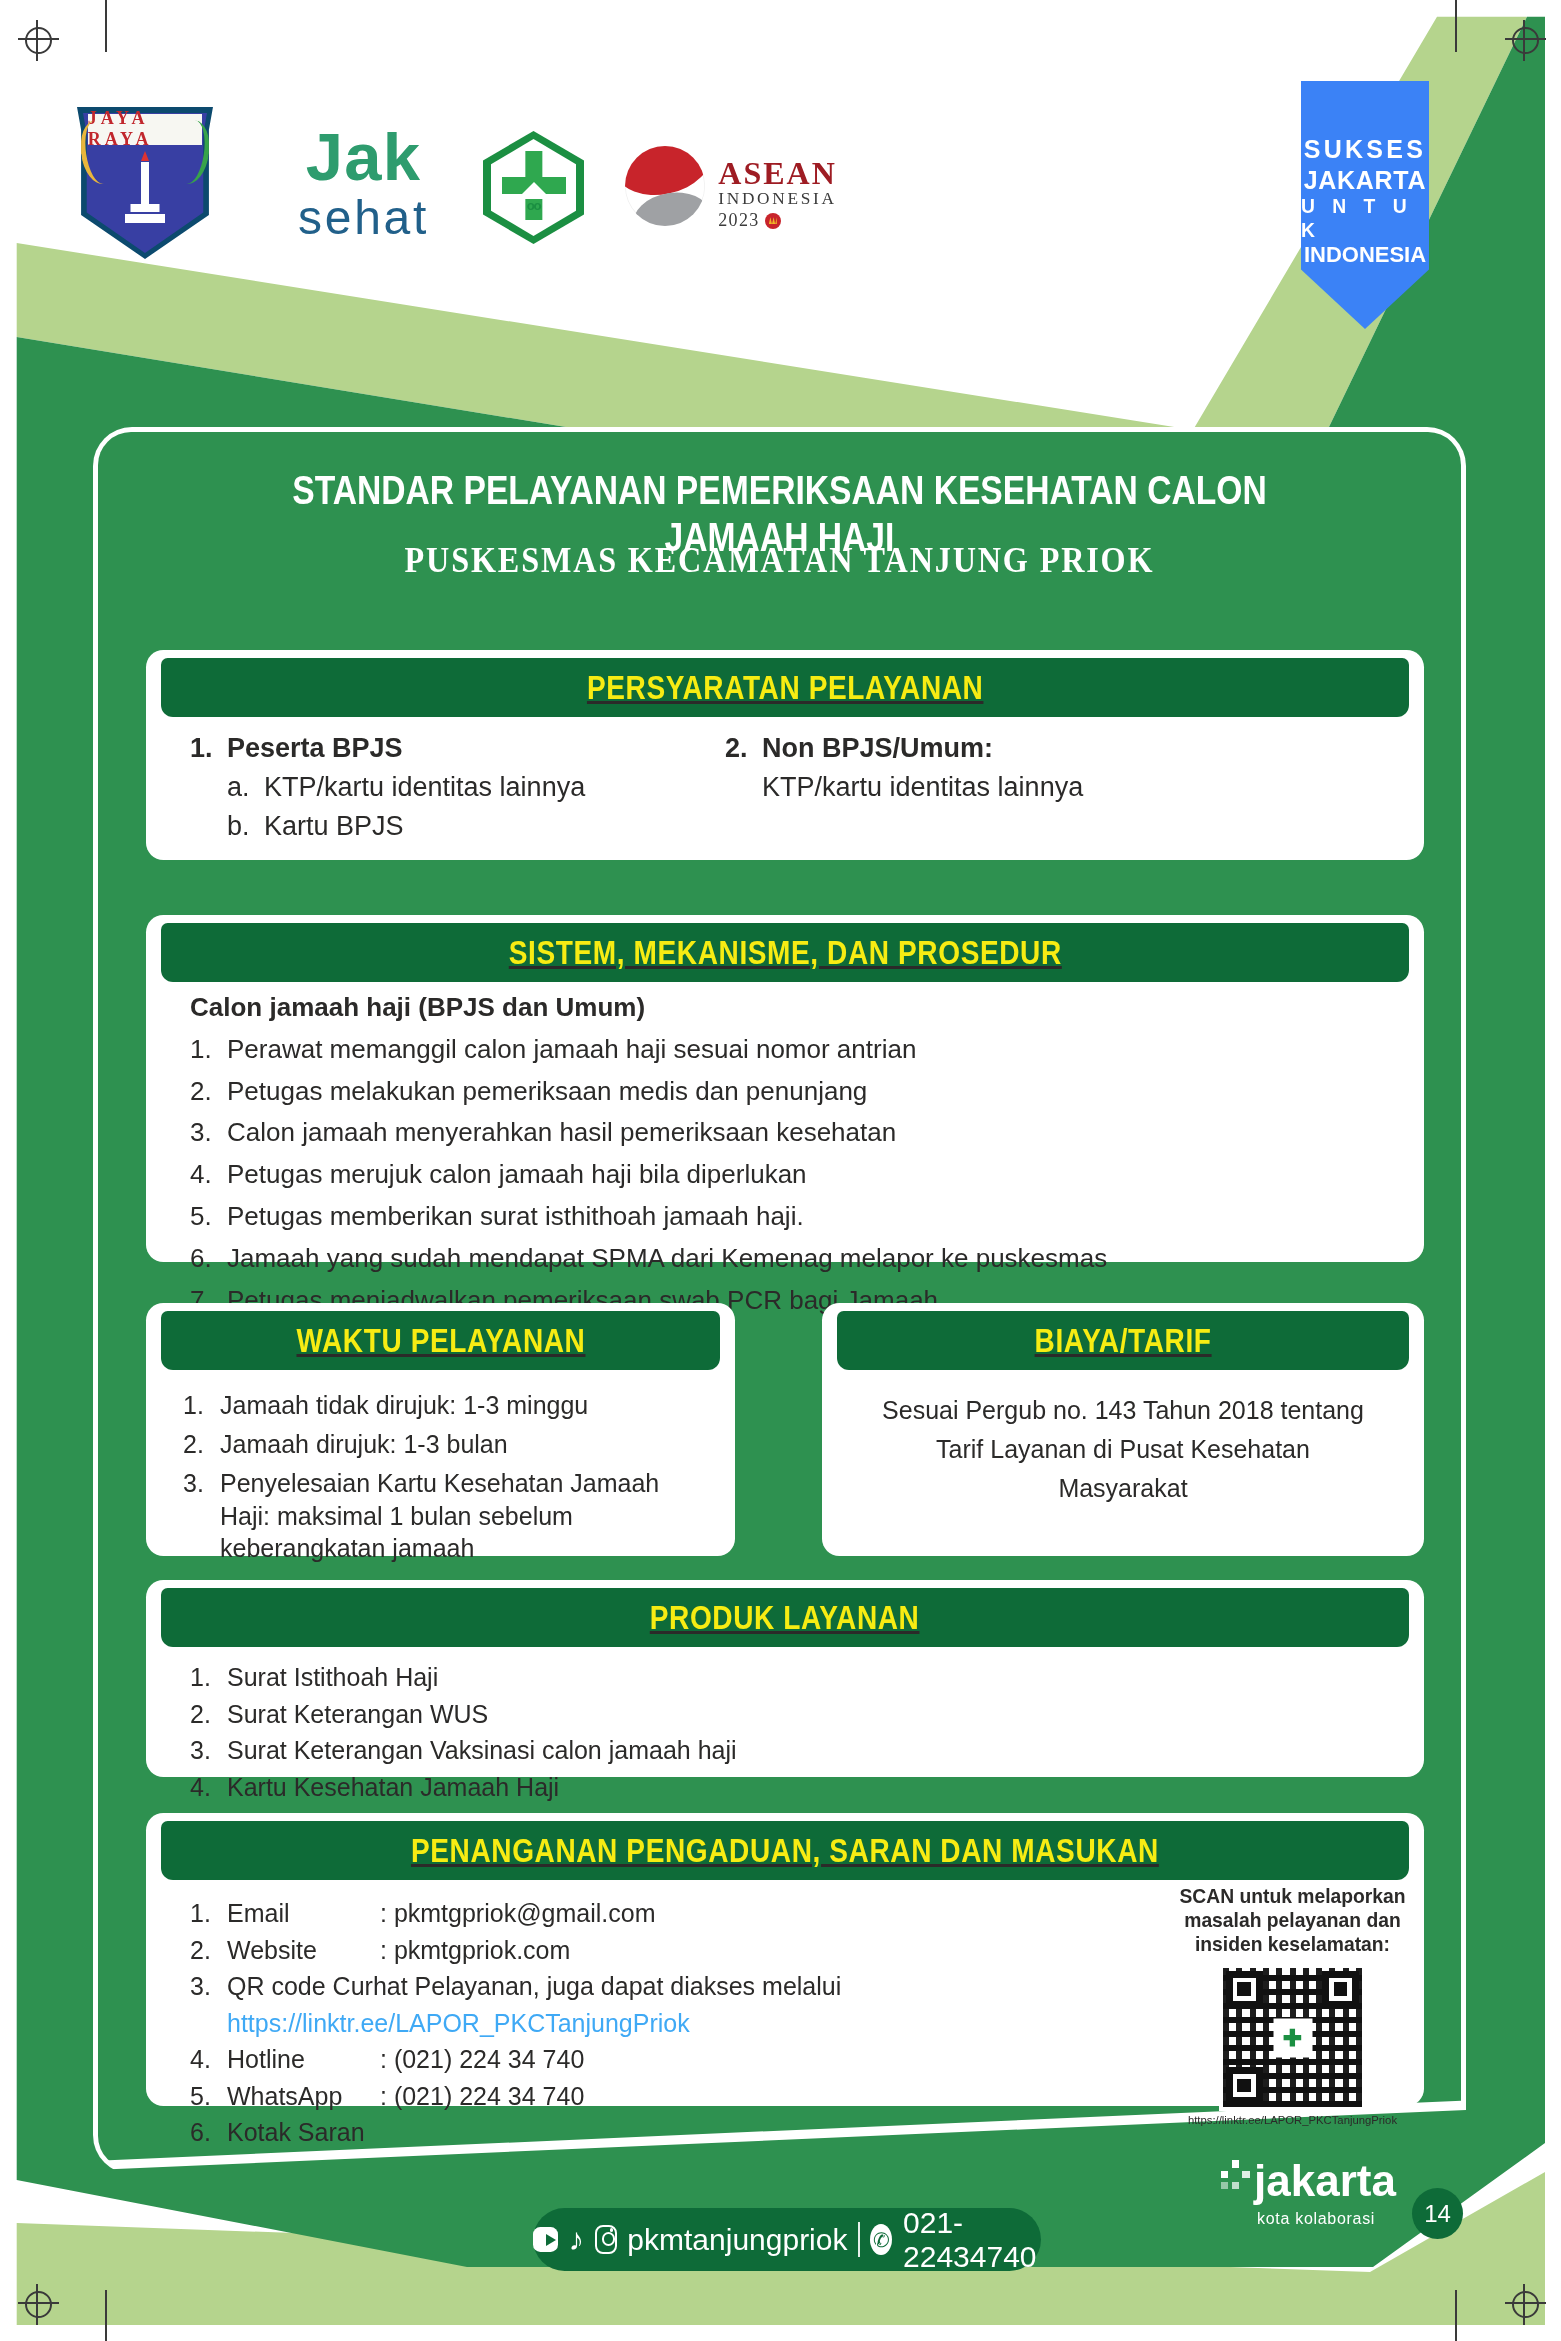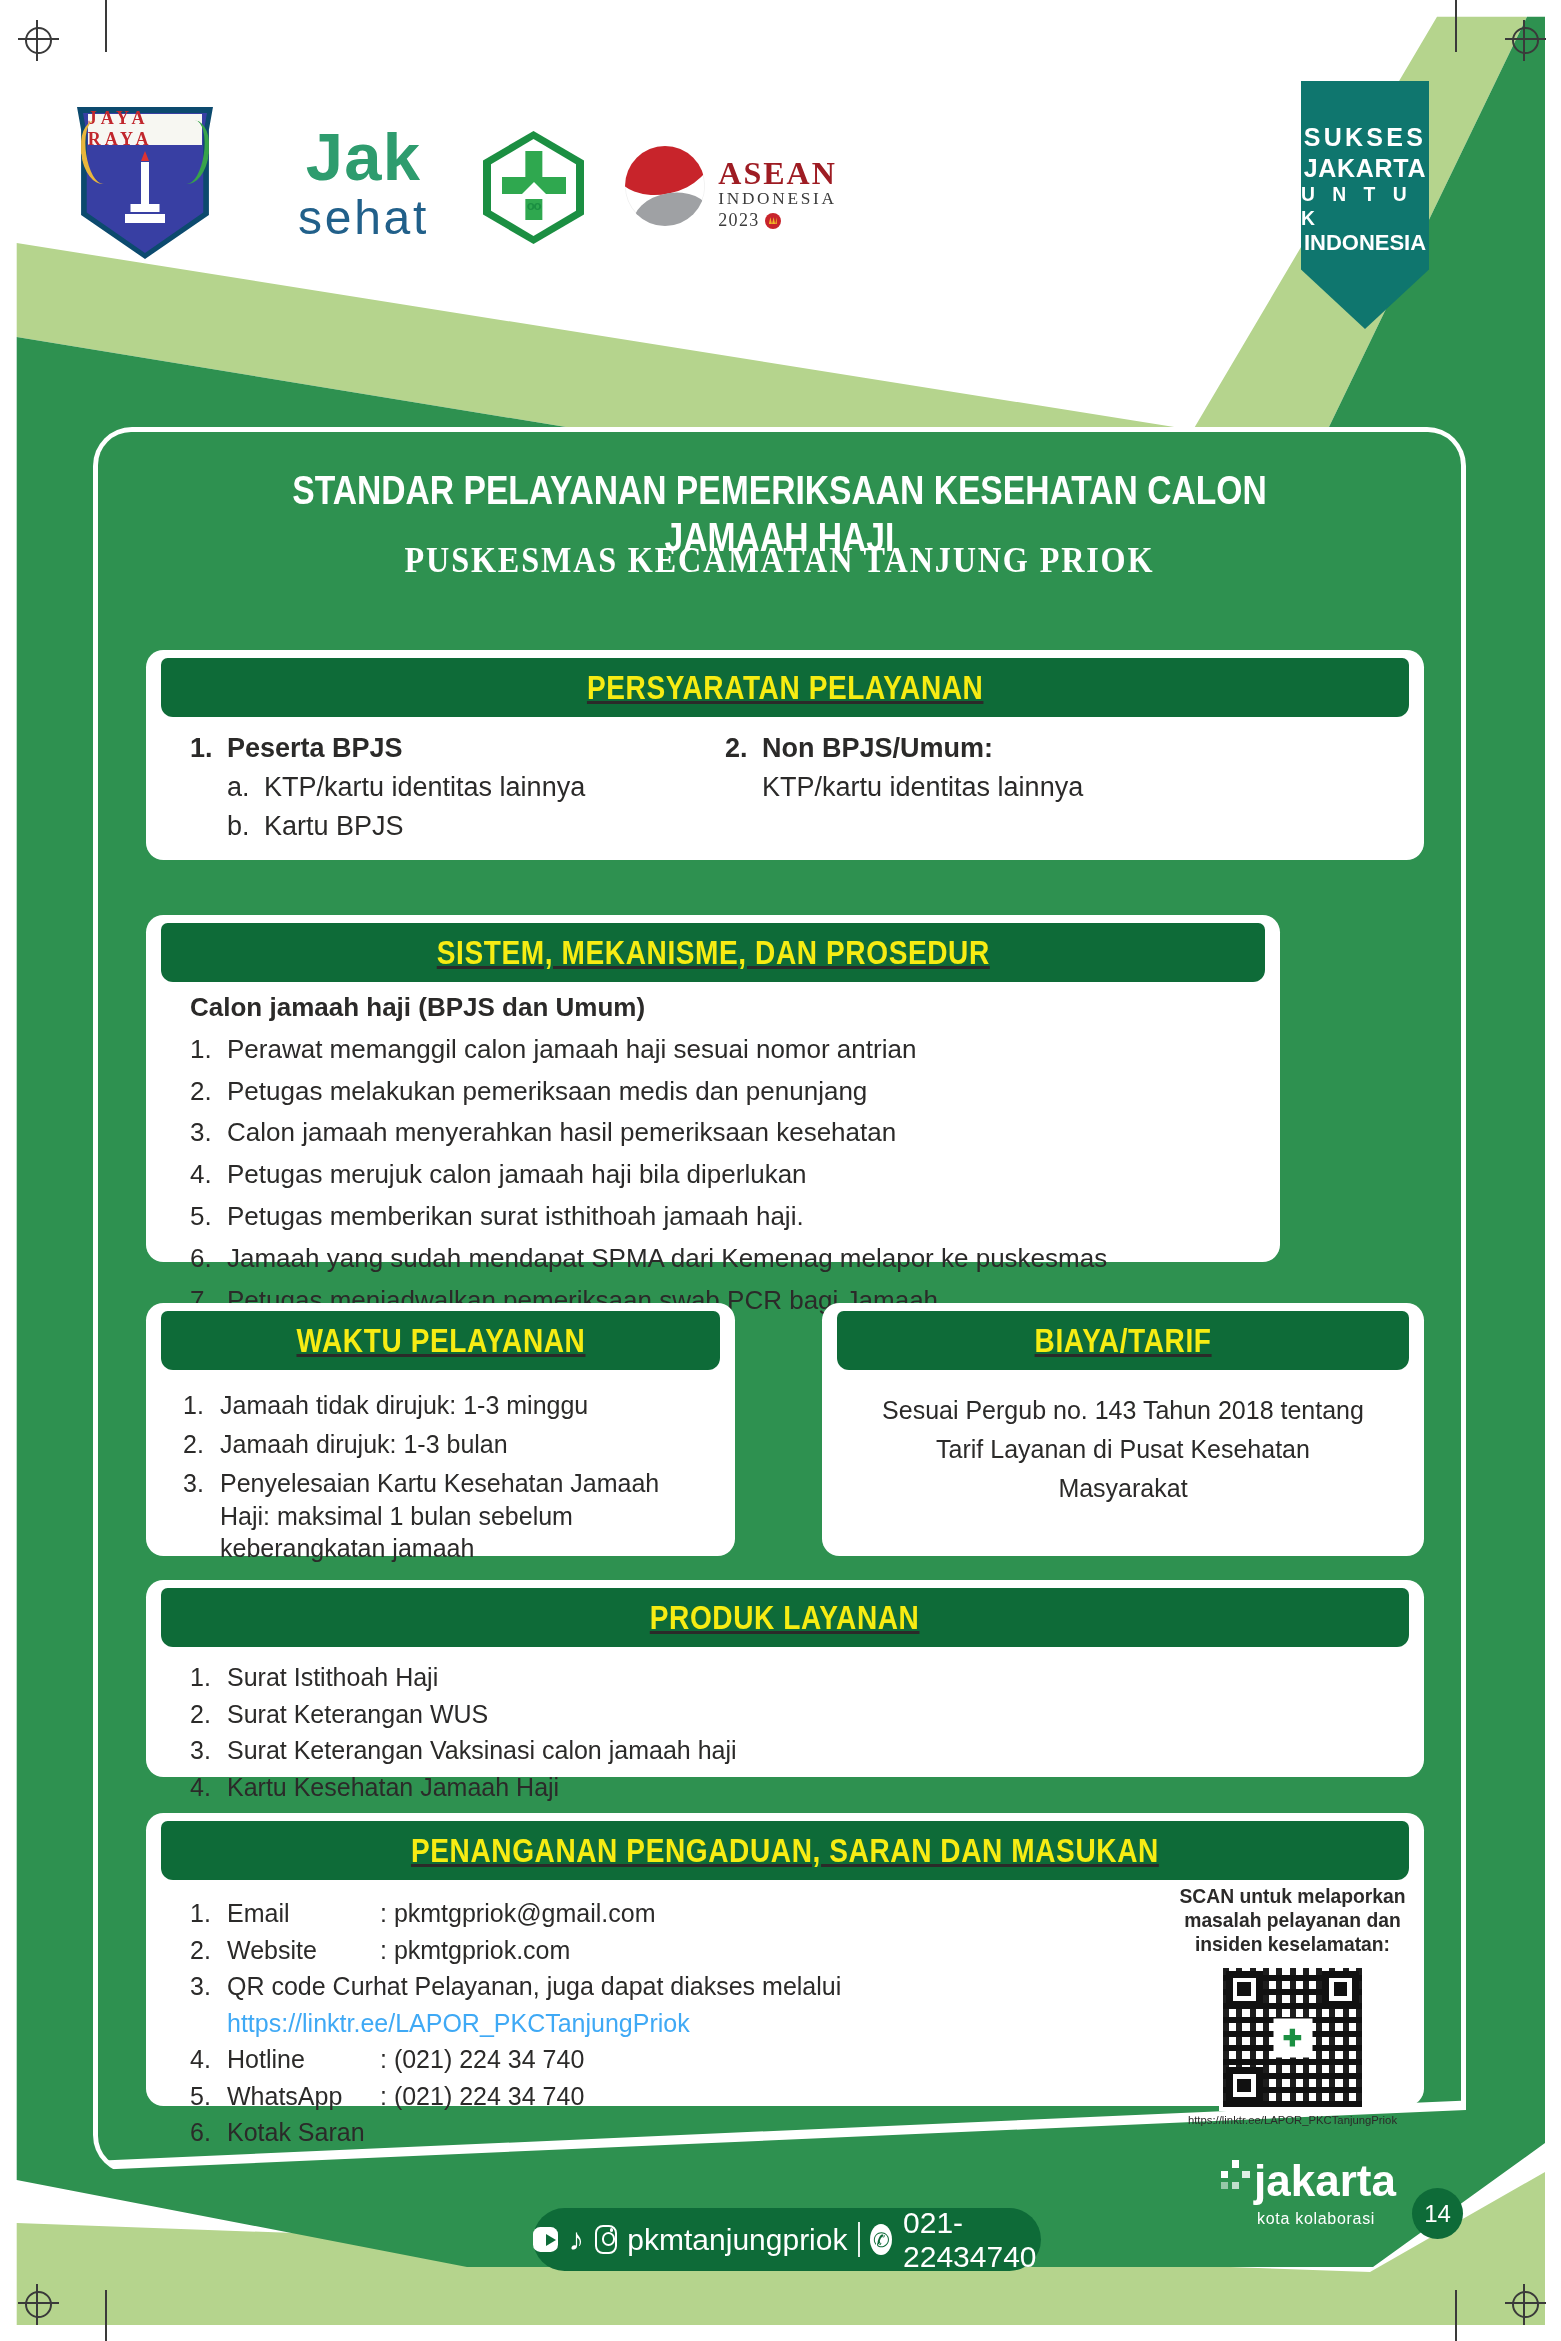--- a/index.html
+++ b/index.html
@@ -47,23 +47,23 @@
   .asean{position:absolute;left:625px;top:141px;display:flex;align-items:center;gap:13.3px;}
   .asean .ball{position:relative;width:80px;height:80px;border-radius:50%;background:#fff;overflow:hidden;box-shadow:0 0 0 0.7px #eee inset;}
   .asean .ball .r{position:absolute;left:-12%;top:-18%;width:120%;height:78%;background:#C8242B;border-radius:50%;transform:rotate(-12deg);}
   .asean .ball .g{position:absolute;left:10%;top:58%;width:96%;height:64%;background:#9FA1A4;border-radius:50%;transform:rotate(-10deg);}
   .asean .txt{font-family:"Liberation Serif",serif;margin-top:16px;}
   .asean .a1{font-size:32px;font-weight:bold;color:#9E1C23;letter-spacing:2px;line-height:1;}
   .asean .a2{font-size:17.3px;color:#3b3b3b;letter-spacing:2.7px;line-height:1.2;}
   .asean .a3{font-size:18px;color:#3b3b3b;letter-spacing:1.3px;line-height:1.2;display:flex;align-items:center;gap:5.3px;}
   .asean .emb{display:inline-block;width:16px;height:16px;border-radius:50%;background:#C8242B;position:relative;}
   .asean .emb::after{content:"";position:absolute;left:4px;top:4.7px;width:8px;height:6.7px;background:#F0B428;clip-path:polygon(0 100%,20% 0,40% 100%,60% 0,80% 100%,100% 0,100% 100%);}
-  .badge{position:absolute;left:1301px;top:81px;width:128px;height:248px;background:#0f766e;
+  .badge{position:absolute;left:1301px;top:81px;width:128px;height:248px;background:#3b82f6;
          clip-path:polygon(0 0,100% 0,100% 76%,50% 100%,0 76%);
-         display:flex;flex-direction:column;align-items:center;padding-top:41px;box-sizing:border-box;}
+         display:flex;flex-direction:column;align-items:center;padding-top:53px;box-sizing:border-box;}
   .badge span{color:#fff;font-weight:bold;line-height:1.22;}
   .badge .b1{font-size:25px;letter-spacing:3.3px;}
   .badge .b2{font-size:25px;letter-spacing:0.7px;}
   .badge .b3{font-size:19.3px;letter-spacing:6px;}
   .badge .b4{font-size:22px;letter-spacing:0px;}
   
   .card{position:absolute;left:93px;top:427px;width:1373px;height:1747px;background:#fff;border-radius:39px;
         clip-path:polygon(0 0,100% 0,100% 1683px,0 1743px);}
   .card .fill{position:absolute;inset:4.7px;background:#2E9150;border-radius:33px;
         clip-path:polygon(0 0,100% 0,100% 1669px,0 1729px);}
@@ -78,21 +78,21 @@
   .hbar span{color:#F7EC13;font-size:33px;font-weight:bold;transform:scaleX(.85);white-space:nowrap;letter-spacing:0.7px;}
   .li{display:flex;align-items:flex-start;}
   .li .num{flex:0 0 37px;}
   .bold{font-weight:bold;}
   
   #sec-persyaratan{left:146px;top:650px;width:1278px;height:210px;}
   .pcol{position:absolute;top:79px;font-size:27px;line-height:1.45;}
   .pcol .sub{display:flex;margin-left:37px;}
   .pcol .sub .num{flex:0 0 37px;}
   
-  #sec-sistem{left:146px;top:915px;width:1134px;height:347px;}
+  #sec-sistem{left:146px;top:915px;width:1278px;height:347px;}
   .sbody{position:absolute;left:44px;right:27px;top:76px;font-size:26px;line-height:1.3;}
   .sbody .li{margin-top:8px;}
   
   #sec-waktu{left:146px;top:1303px;width:589px;height:253px;}
   #sec-biaya{left:822px;top:1303px;width:602px;height:253px;}
   .wbody{position:absolute;left:37px;right:23px;top:79px;font-size:25px;line-height:1.3;}
   .wbody .li{margin-top:6.7px;}
   .bbody{position:absolute;left:48px;right:48px;top:88px;font-size:25px;line-height:1.55;text-align:center;}
   
   #sec-produk{left:146px;top:1580px;width:1278px;height:197px;}

